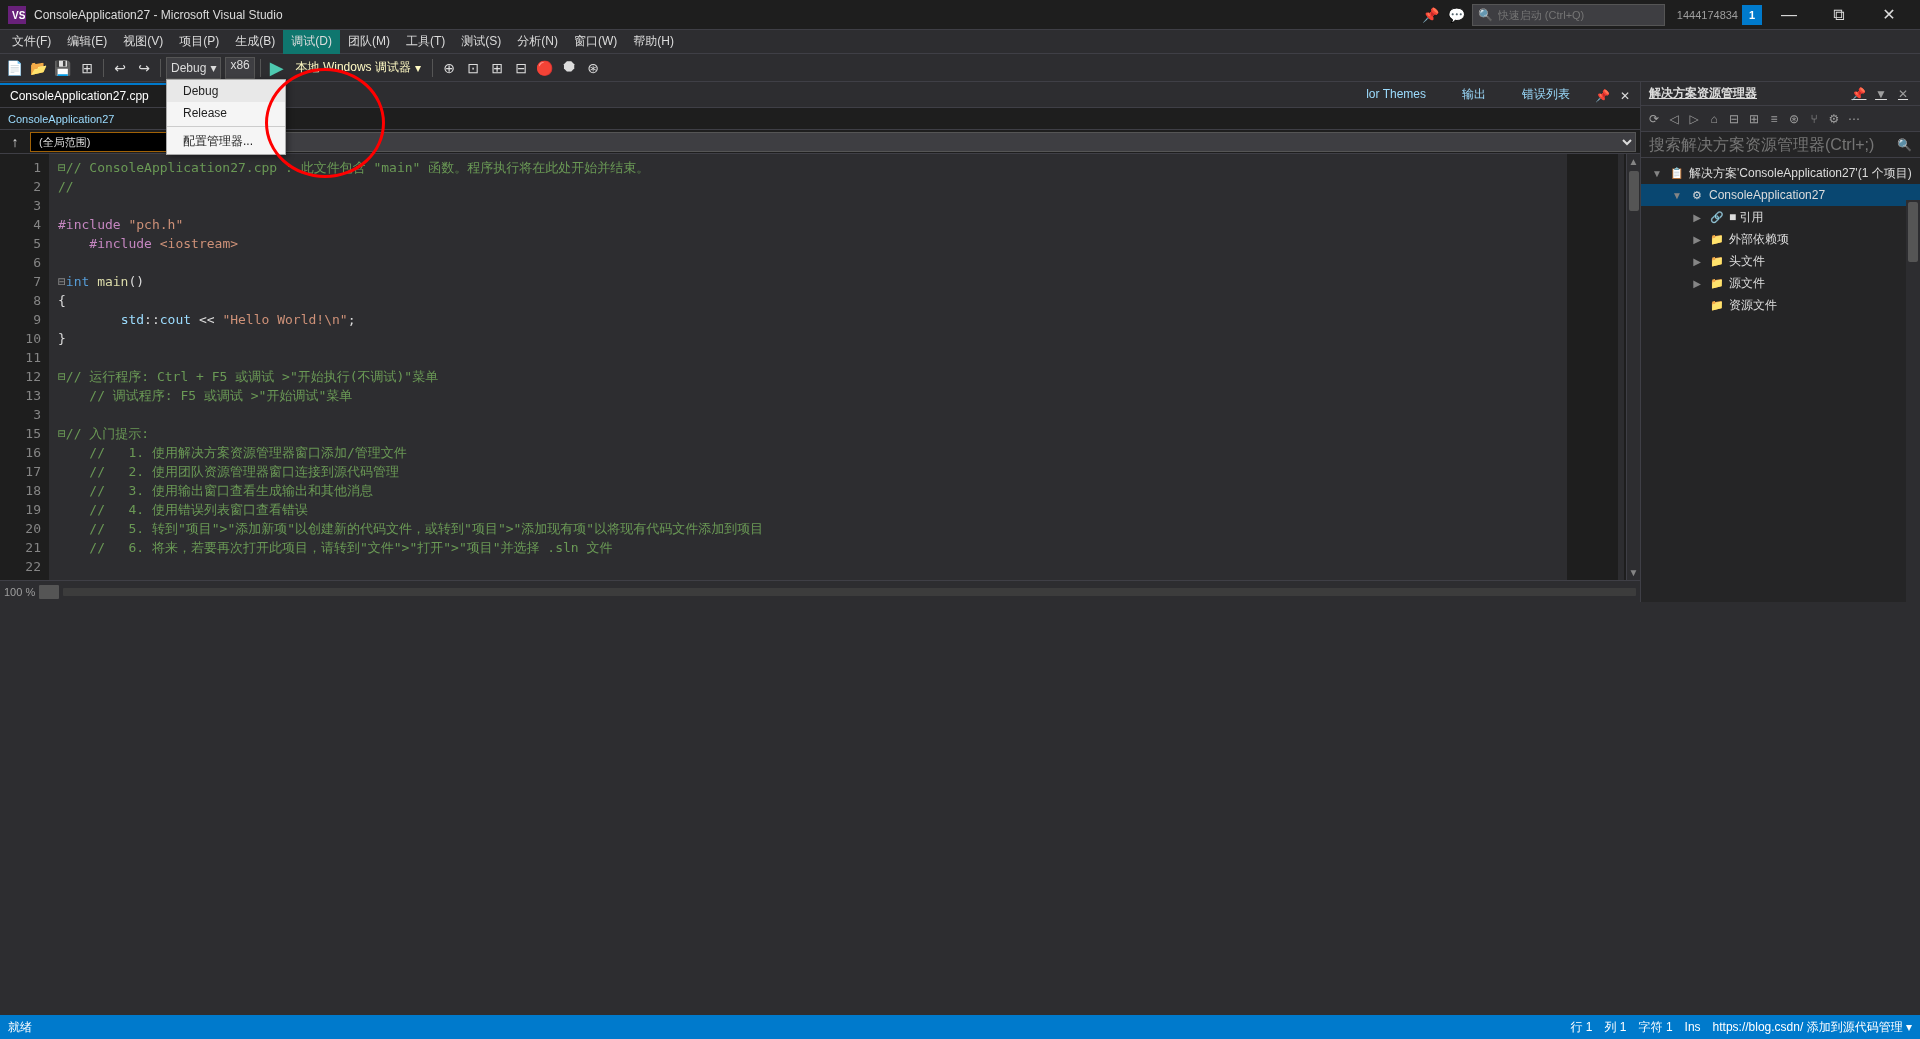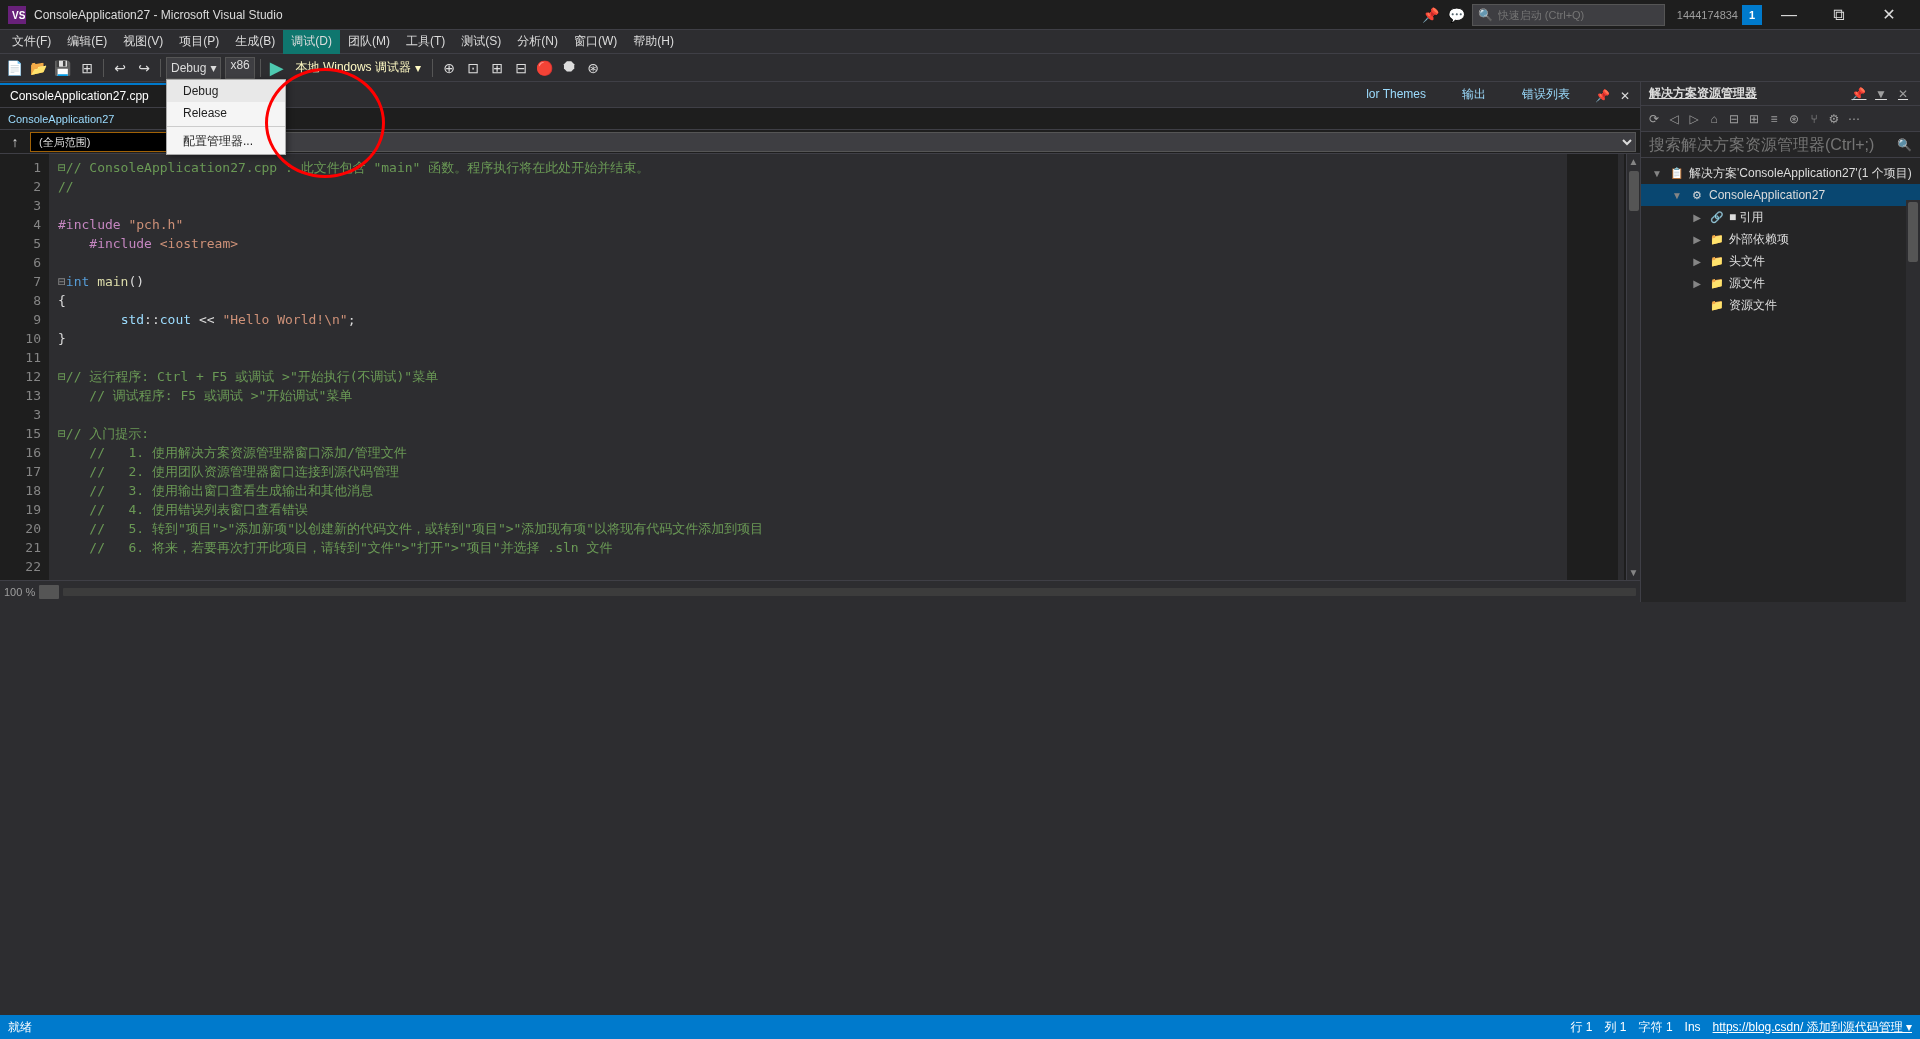--- a/index.html
+++ b/index.html
@@ -812,15 +812,15 @@
 
 <div class="status-bar">
   <div class="status-left">
     <span>就绪</span>
   </div>
   <div class="status-right">
     <span>行 1</span>
     <span>列 1</span>
     <span>字符 1</span>
     <span>Ins</span>
-    <span style="cursor:pointer;text-decoration:underline;">https://blog.csdn/ 添加到源代码管理 ▾</span>
+    <span style="cursor:pointer;">https://blog.csdn/ 添加到源代码管理 ▾</span>
   </div>
 </div>
 
 </body></html>

